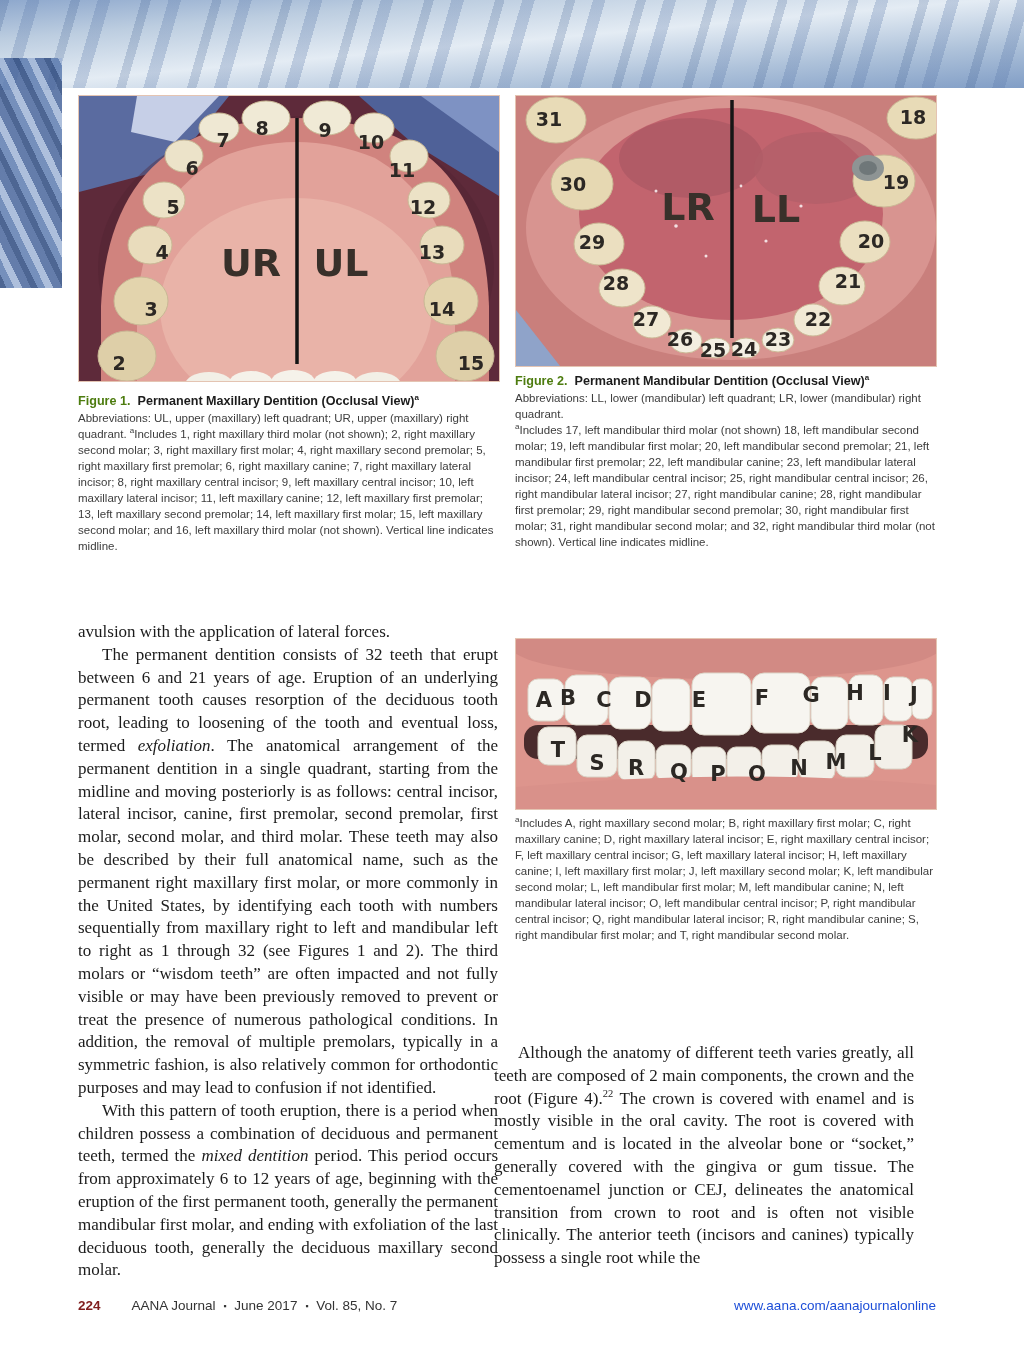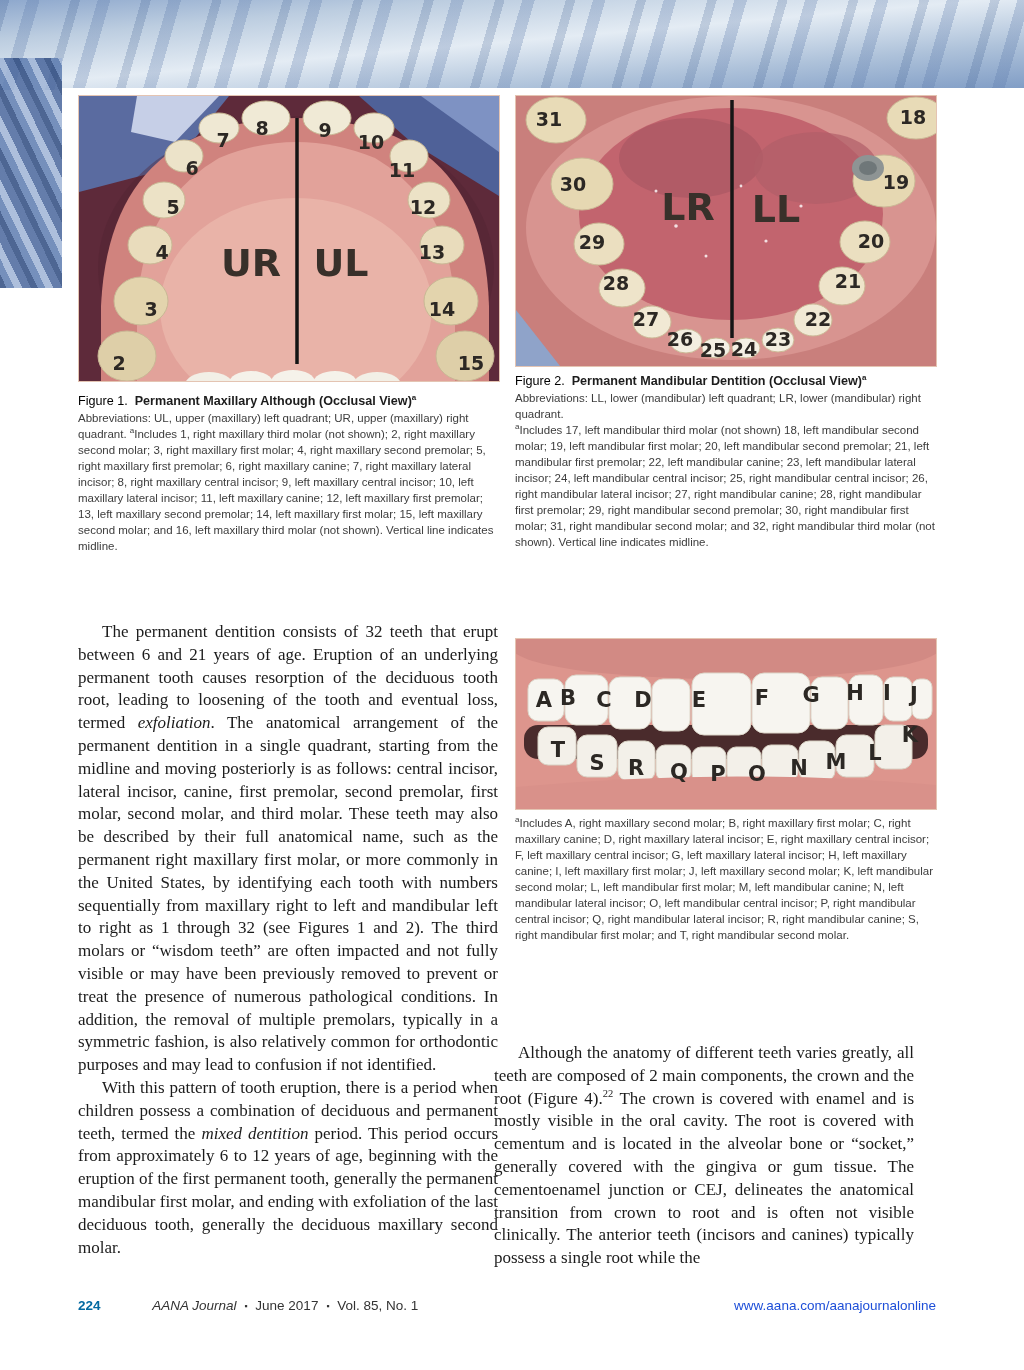--- a/index.html
+++ b/index.html
@@ -27,40 +27,40 @@
   }
   .page-white{position:absolute;left:62px;top:88px;right:0;bottom:0;background:#fff;}
 
   
   .photo-frame{position:absolute;background:#fff;border:1px solid #e4c4b2;}
   .photo-frame svg{display:block;}
 
   .fig-caption{position:absolute;color:#3c3c3c;font-size:11.5px;line-height:16px;}
   .fig-caption p{margin:0;}
   .fig-title-line{font-size:12.6px;line-height:17px;color:#1c1c1c;font-weight:bold;margin:0 0 1px 0;}
-  .fig-label{color:#000000;font-weight:normal;}
+  .fig-label{color:#4d7c0f;font-weight:bold;}
   sup.cap-sup{font-size:8px;vertical-align:super;line-height:0;}
 
   
   .bodycol{
     position:absolute;width:420px;font-family:"Liberation Serif",serif;
     font-size:17px;line-height:22.8px;color:#1b1b1b;text-align:justify;
   }
   .bodycol p{margin:0;}
   .bodycol p.indent{text-indent:24px;}
   sup.body-sup{font-size:10.5px;vertical-align:super;line-height:0;}
 
   
   .footer{
     position:absolute;left:78px;top:1298px;width:858px;
     display:flex;justify-content:space-between;align-items:baseline;
     font-size:13.5px;color:#333;
   }
-  .footer .pgnum{font-weight:bold;margin-right:48px;color:#0369a1;}
-  .footer .jname{font-style:italic;}
+  .footer .pgnum{font-weight:bold;margin-right:28px;color:#7f1d1d;}
+  .footer .jname{}
   .footer .bullet{font-size:9px;vertical-align:1px;padding:0 4px;}
   .footer .url{color:#1d4ed8;text-decoration:none;}
 
   
   .tooth-num{font-family:"DejaVu Sans",sans-serif;font-weight:bold;fill:#2c2824;}
   .quad-label{font-family:"DejaVu Sans",sans-serif;font-weight:bold;fill:#38302a;}
 </style>
 </head>
 <body>
 
@@ -121,21 +121,21 @@
     <text x="392" y="274">15</text>
   </g>
   <text class="quad-label" font-size="38" text-anchor="middle" x="172" y="180">UR</text>
   <text class="quad-label" font-size="38" text-anchor="middle" x="262" y="180">UL</text>
 </svg>
 </div>
 
 <div class="fig-caption" style="left:78px;top:393px;width:424px;">
   <p class="fig-title-line">
     <span class="fig-label">Figure 1.</span>&nbsp;
-    <span>Permanent Maxillary Although (Occlusal View)</span><sup class="cap-sup">a</sup>
+    <span>Permanent Maxillary Dentition (Occlusal View)</span><sup class="cap-sup">a</sup>
   </p>
   <p><span>Abbreviations: UL, upper (maxillary) left quadrant; UR, upper (maxillary) right quadrant. </span><sup class="cap-sup">a</sup><span>Includes 1, right maxillary third molar (not shown); 2, right maxillary second molar; 3, right maxillary first molar; 4, right maxillary second premolar; 5, right maxillary first premolar; 6, right maxillary canine; 7, right maxillary lateral incisor; 8, right maxillary central incisor; 9, left maxillary central incisor; 10, left maxillary lateral incisor; 11, left maxillary canine; 12, left maxillary first premolar; 13, left maxillary second premolar; 14, left maxillary first molar; 15, left maxillary second molar; and 16, left maxillary third molar (not shown). Vertical line indicates midline.</span></p>
 </div>
 
 <div class="photo-frame" style="left:515px;top:95px;width:420px;height:270px;">
 <svg width="420" height="270" viewBox="0 0 420 270">
   <rect width="420" height="270" fill="#c97f7c"></rect>
   <ellipse cx="215" cy="132" rx="205" ry="132" fill="#d89490"></ellipse>
   <polygon points="0,214 44,270 0,270" fill="#8fa3c9"></polygon>
   <ellipse cx="215" cy="118" rx="152" ry="106" fill="#c2646e"></ellipse>
@@ -251,31 +251,32 @@
     <text x="394" y="103">K</text>
   </g>
 </svg>
 </div>
 
 <div class="fig-caption" style="left:515px;top:815px;width:424px;">
   <p><sup class="cap-sup">a</sup><span>Includes A, right maxillary second molar; B, right maxillary first molar; C, right maxillary canine; D, right maxillary lateral incisor; E, right maxillary central incisor; F, left maxillary central incisor; G, left maxillary lateral incisor; H, left maxillary canine; I, left maxillary first molar; J, left maxillary second molar; K, left mandibular second molar; L, left mandibular first molar; M, left mandibular canine; N, left mandibular lateral incisor; O, left mandibular central incisor; P, right mandibular central incisor; Q, right mandibular lateral incisor; R, right mandibular canine; S, right mandibular first molar; and T, right mandibular second molar.</span></p>
 </div>
 
 <div class="bodycol" style="left:78px;top:621px;">
+  <p>avulsion with the application of lateral forces.</p>
   <p class="indent"><span>The permanent dentition consists of 32 teeth that erupt between 6 and 21 years of age. Eruption of an underlying permanent tooth causes resorption of the deciduous tooth root, leading to loosening of the tooth and eventual loss, termed </span><i>exfoliation</i><span>. The anatomical arrangement of the permanent dentition in a single quadrant, starting from the midline and moving posteriorly is as follows: central incisor, lateral incisor, canine, first premolar, second premolar, first molar, second molar, and third molar. These teeth may also be described by their full anatomical name, such as the permanent right maxillary first molar, or more commonly in the United States, by identifying each tooth with numbers sequentially from maxillary right to left and mandibular left to right as 1 through 32 (see Figures 1 and 2). The third molars or “wisdom teeth” are often impacted and not fully visible or may have been previously removed to prevent or treat the presence of numerous pathological conditions. In addition, the removal of multiple premolars, typically in a symmetric fashion, is also relatively common for orthodontic purposes and may lead to confusion if not identified.</span></p>
   <p class="indent"><span>With this pattern of tooth eruption, there is a period when children possess a combination of deciduous and permanent teeth, termed the </span><i>mixed dentition</i><span> period. This period occurs from approximately 6 to 12 years of age, beginning with the eruption of the first permanent tooth, generally the permanent mandibular first molar, and ending with exfoliation of the last deciduous tooth, generally the deciduous maxillary second molar.</span></p>
 </div>
 
 <div class="bodycol" style="left:494px;top:1042px;">
   <p class="indent"><span>Although the anatomy of different teeth varies greatly, all teeth are composed of 2 main components, the crown and the root (Figure 4).</span><sup class="body-sup">22</sup><span> The crown is covered with enamel and is mostly visible in the oral cavity. The root is covered with cementum and is located in the alveolar bone or “socket,” generally covered with the gingiva or gum tissue. The cementoenamel junction or CEJ, delineates the anatomical transition from crown to root and is often not visible clinically. The anterior teeth (incisors and canines) typically possess a single root while the</span></p>
 </div>
 
 <div class="footer">
   <div>
     <span class="pgnum">224</span>
     <span class="jname">AANA Journal</span>
     <span class="bullet">▪</span>
     <span>June 2017</span>
     <span class="bullet">▪</span>
-    <span>Vol. 85, No. 1</span>
+    <span>Vol. 85, No. 7</span>
   </div>
   <a class="url" href="#">www.aana.com/aanajournalonline</a>
 </div>
 
 </body></html>

